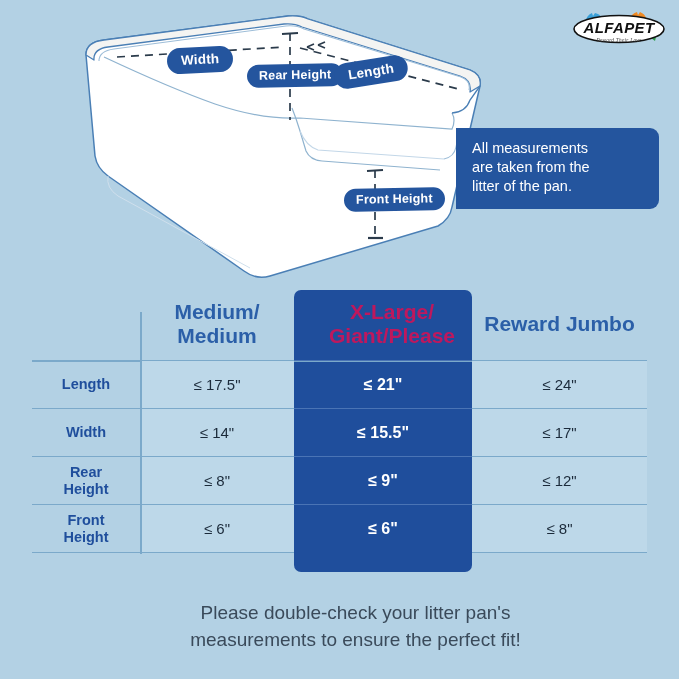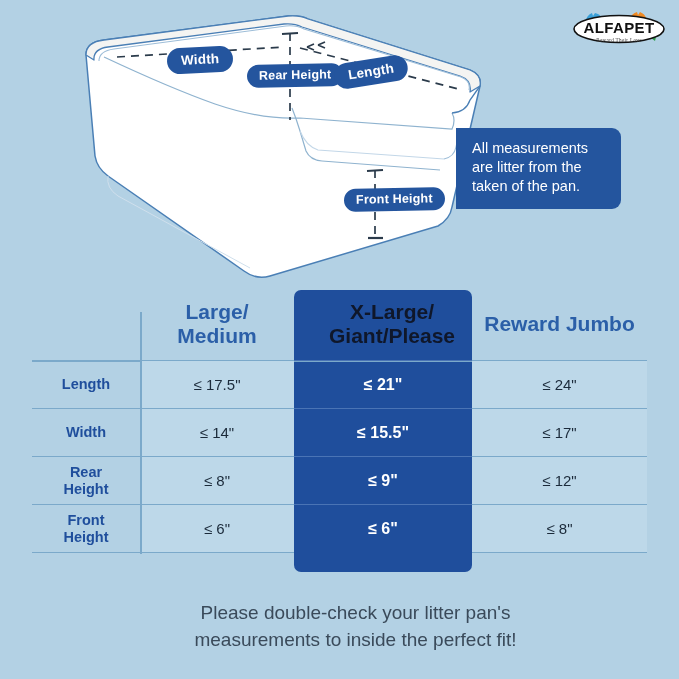--- a/index.html
+++ b/index.html
@@ -15,20 +15,21 @@
     position: relative;
   }
 
   
   #logo {
     position: absolute;
     top: 6px;
     left: 567px;
     width: 105px;
     height: 42px;
+    font-style: italic;
   }
 
   
   #diagram {
     position: absolute;
     top: 0;
     left: 0;
     width: 679px;
     height: 285px;
   }
@@ -69,21 +70,21 @@
     font-size: 12.5px;
     border-radius: 16px;
     transform: rotate(-1deg);
   }
 
   
   #callout {
     position: absolute;
     left: 456px;
     top: 128px;
-    width: 165px;
+    width: 203px;
     padding: 11px 14px 13px 16px;
     background: #24559e;
     color: #ffffff;
     border-radius: 0 9px 9px 0;
     font-size: 14.5px;
     line-height: 1.32;
     box-sizing: border-box;
     z-index: 3;
   }
   #callout span { display: block; }
@@ -121,21 +122,21 @@
   thead th {
     height: 72px;
     vertical-align: middle;
     padding: 0;
     font-size: 21px;
     font-weight: bold;
     color: #2b5fa8;
     line-height: 1.14;
     border: 0;
   }
-  thead th.hl { color: #0f172a; padding-left: 18px; }
+  thead th.hl { color: #be185d; padding-left: 18px; }
   thead th.rowlabel-head { border: 0; }
 
   tbody td {
     height: 47px;
     vertical-align: middle;
     text-align: center;
     padding: 0;
     font-size: 15px;
     color: #1b2a3a;
     border-top: 1.5px solid #7ba9ca;
@@ -260,41 +261,41 @@
     <span>Length</span>
   </div>
   <div class="pill" id="pill-front">
     <span>Front</span>
     <span>Height</span>
   </div>
 </div>
 
 <div id="callout">
   <span>All measurements</span>
-  <span>are litter from the</span>
-  <span>taken of the pan.</span>
+  <span>are taken from the</span>
+  <span>litter of the pan.</span>
 </div>
 
 <div id="table-wrap">
   <div id="highlight-col"></div>
   <div class="hdr-line"></div>
   <div class="hdr-vline"></div>
 
   <table>
     <colgroup>
       <col class="c0">
         <col class="c1">
         <col class="c2">
         <col class="c3">
     </colgroup>
     <thead>
       <tr>
         <th class="rowlabel-head"></th>
         <th>
-          <div>Large/</div>
+          <div>Medium/</div>
           <div>Medium</div>
         </th>
         <th class="hl">
           <div>X-Large/</div>
           <div>Giant/Please</div>
         </th>
         <th>
           <div>Reward Jumbo</div>
         </th>
       </tr>
@@ -333,14 +334,14 @@
         <td class="sep">≤ 6"</td>
         <td class="hl">≤ 6"</td>
         <td>≤ 8"</td>
       </tr>
     </tbody>
   </table>
 </div>
 
 <div id="footer">
   <span>Please double-check your litter pan's</span>
-  <span>measurements to inside the perfect fit!</span>
+  <span>measurements to ensure the perfect fit!</span>
 </div>
 
 </body></html>

